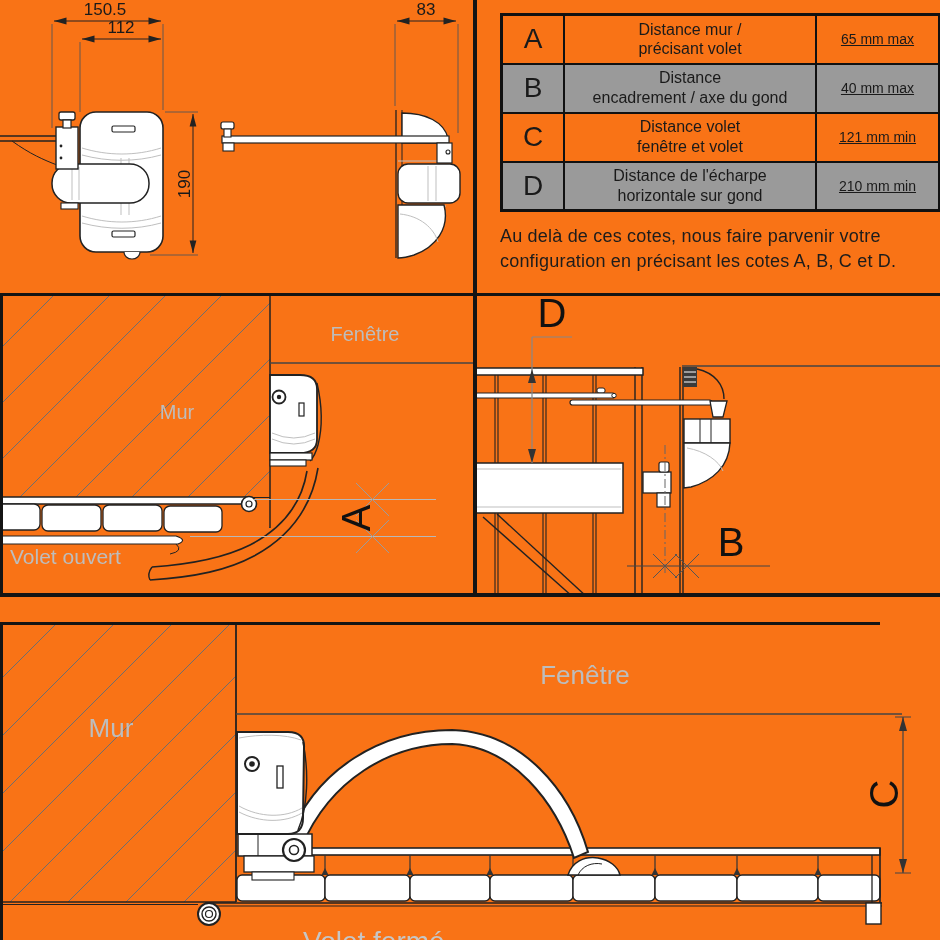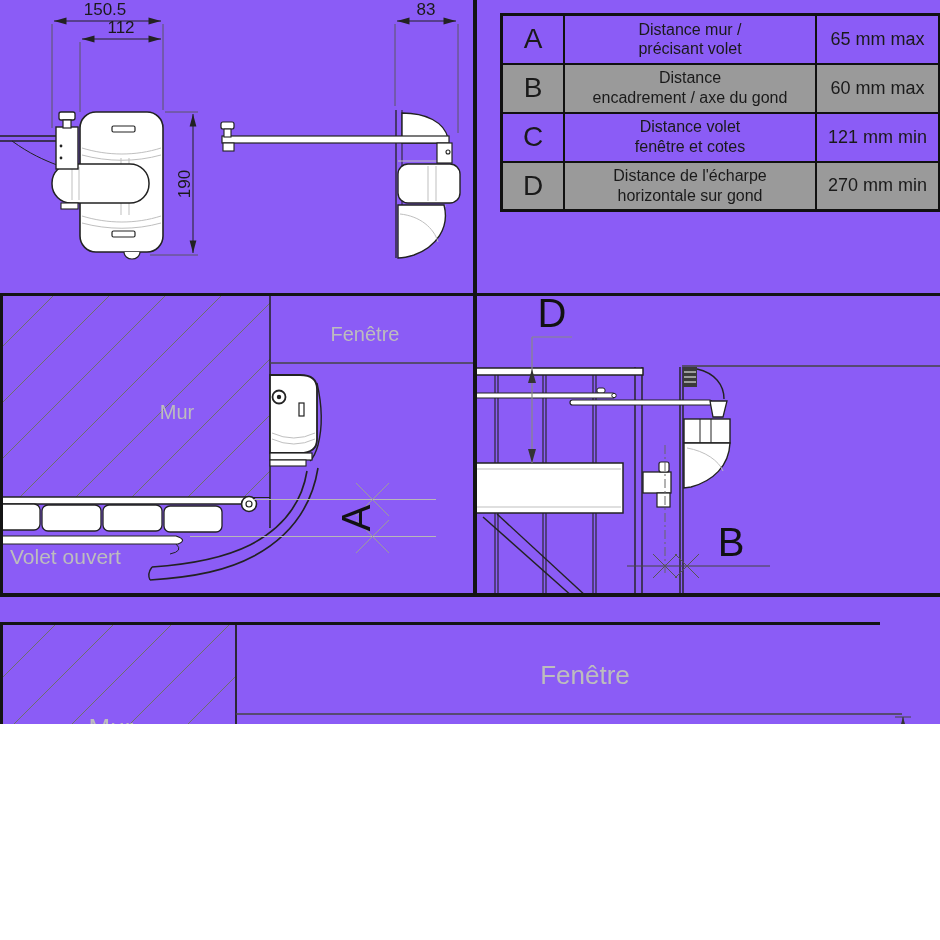--- a/index.html
+++ b/index.html
@@ -1,27 +1,27 @@
 <!DOCTYPE html>
 <html><head>
 <meta charset="utf-8">
 <style>
   html,body{margin:0;padding:0;background:#fff;}
-  .stage{position:relative;width:940px;height:724px;background:#8b5cf6;overflow:hidden;
+  .stage{position:relative;width:940px;height:940px;background:#f97316;overflow:hidden;
          font-family:"Liberation Sans", sans-serif;color:#1a1a1a;}
   .abs{position:absolute;}
   
   .band-border{position:absolute;background:#141414;}
   
   table.spec{border-collapse:collapse;table-layout:fixed;width:437px;}
   table.spec td{border:2.5px solid #111;text-align:center;vertical-align:middle;padding:0;}
   table.spec{border:3px solid #111;}
   td.letter{width:60px;font-size:28px;font-weight:500;}
   td.desc{width:250px;font-size:16px;line-height:1.22;}
-  td.val{width:121px;font-size:18px;}
+  td.val{width:121px;font-size:14px;text-decoration:underline;}
   table.spec tr{height:49px;}
   .note{font-size:18px;line-height:1.38;color:#1c1c1c;letter-spacing:.2px;}
   
   svg{display:block;}
   .dimtxt{font-size:17px;fill:#1a1a1a;}
   .bigletter{font-size:40px;fill:#111;}
   .faded{fill:#bdbdbd;}
   .dimline{stroke:#222;stroke-width:1;}
   .extline{stroke:#555;stroke-width:0.9;}
   .lite{stroke:#bfbfbf;stroke-width:1;fill:none;}
@@ -130,43 +130,45 @@
             <div>précisant volet</div>
           </td>
           <td class="val">65 mm max</td>
         </tr>
         <tr style="background: rgb(154, 154, 154);">
           <td class="letter">B</td>
           <td class="desc">
             <div>Distance</div>
             <div>encadrement / axe du gond</div>
           </td>
-          <td class="val">60 mm max</td>
+          <td class="val">40 mm max</td>
         </tr>
         <tr>
           <td class="letter">C</td>
           <td class="desc">
             <div>Distance volet</div>
-            <div>fenêtre et cotes</div>
+            <div>fenêtre et volet</div>
           </td>
           <td class="val">121 mm min</td>
         </tr>
         <tr style="background: rgb(154, 154, 154);">
           <td class="letter">D</td>
           <td class="desc">
             <div>Distance de l'écharpe</div>
             <div>horizontale sur gond</div>
           </td>
-          <td class="val">270 mm min</td>
+          <td class="val">210 mm min</td>
         </tr>
       </tbody>
     </table>
   </div>
 
   <div class="abs note" style="left:500px;top:224px;width:440px">
+    <div>Au delà de ces cotes, nous faire parvenir votre</div>
+    <div>configuration en précisant les cotes A, B, C et D.</div>
   </div>
 
   <svg class="abs" style="left:0;top:293px" width="474" height="304" viewBox="0 0 474 304">
     <defs>
       <pattern id="hatchA" patternUnits="userSpaceOnUse" width="56" height="56">
         <path d="M-6,62 L62,-6" stroke="#6e6e6e" stroke-width="1" fill="none"></path>
       </pattern>
     </defs>
     <g>
       <rect x="0" y="0" width="270" height="207" fill="url(#hatchA)"></rect>

